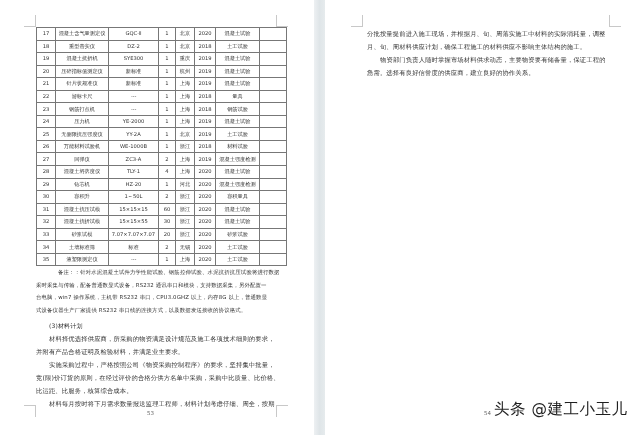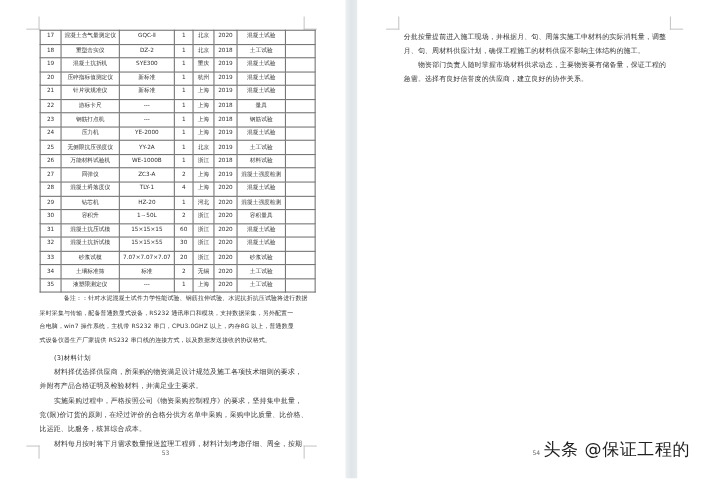--- a/index.html
+++ b/index.html
@@ -277,13 +277,13 @@
   <div class="para" style="left:42px; top:27px; width:256px;">
     <div>分批按量提前进入施工现场，并根据月、旬、周落实施工中材料的实际消耗量，调整</div>
     <div>月、旬、周材料供应计划，确保工程施工的材料供应不影响主体结构的施工。</div>
     <div class="indent">物资部门负责人随时掌握市场材料供求动态，主要物资要有储备量，保证工程的</div>
     <div>急需。选择有良好信誉度的供应商，建立良好的协作关系。</div>
   </div>
 
   <div class="pnum" style="left:159px; top:410px;">54</div>
 </div>
 
-<div class="watermark">头条 @保证工程的</div>
+<div class="watermark">头条 @建工小玉儿</div>
 
 </body></html>

